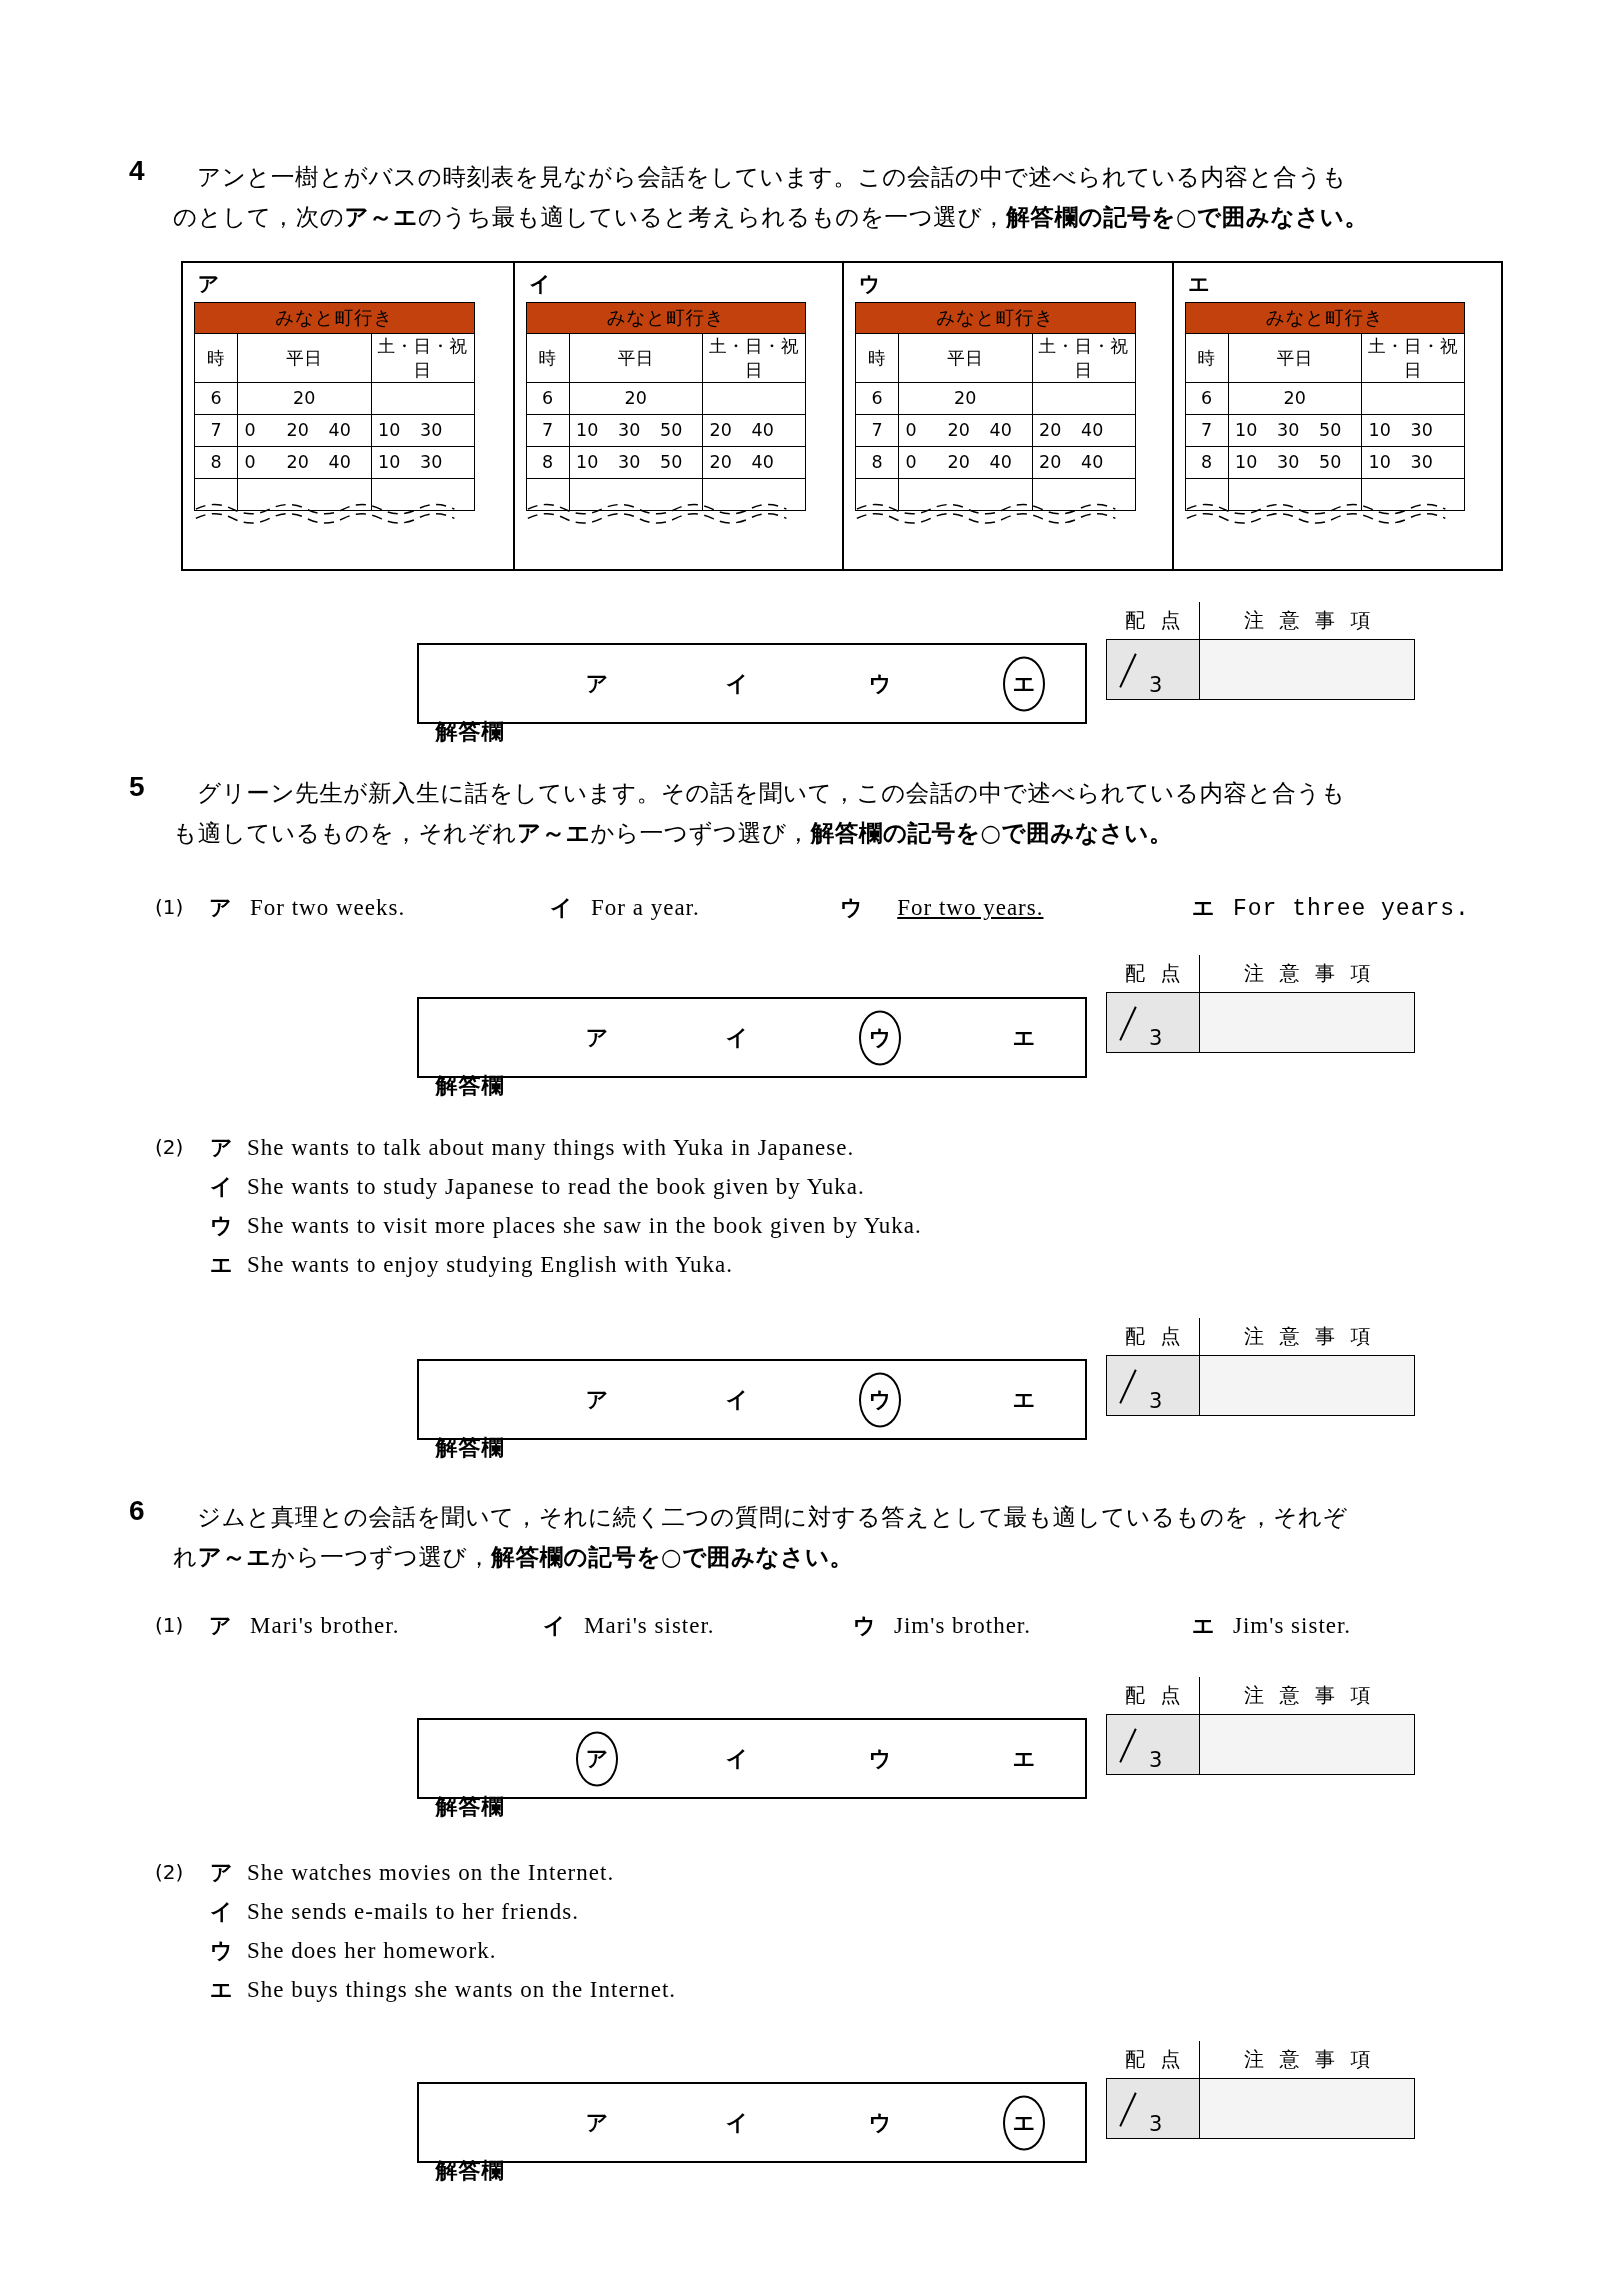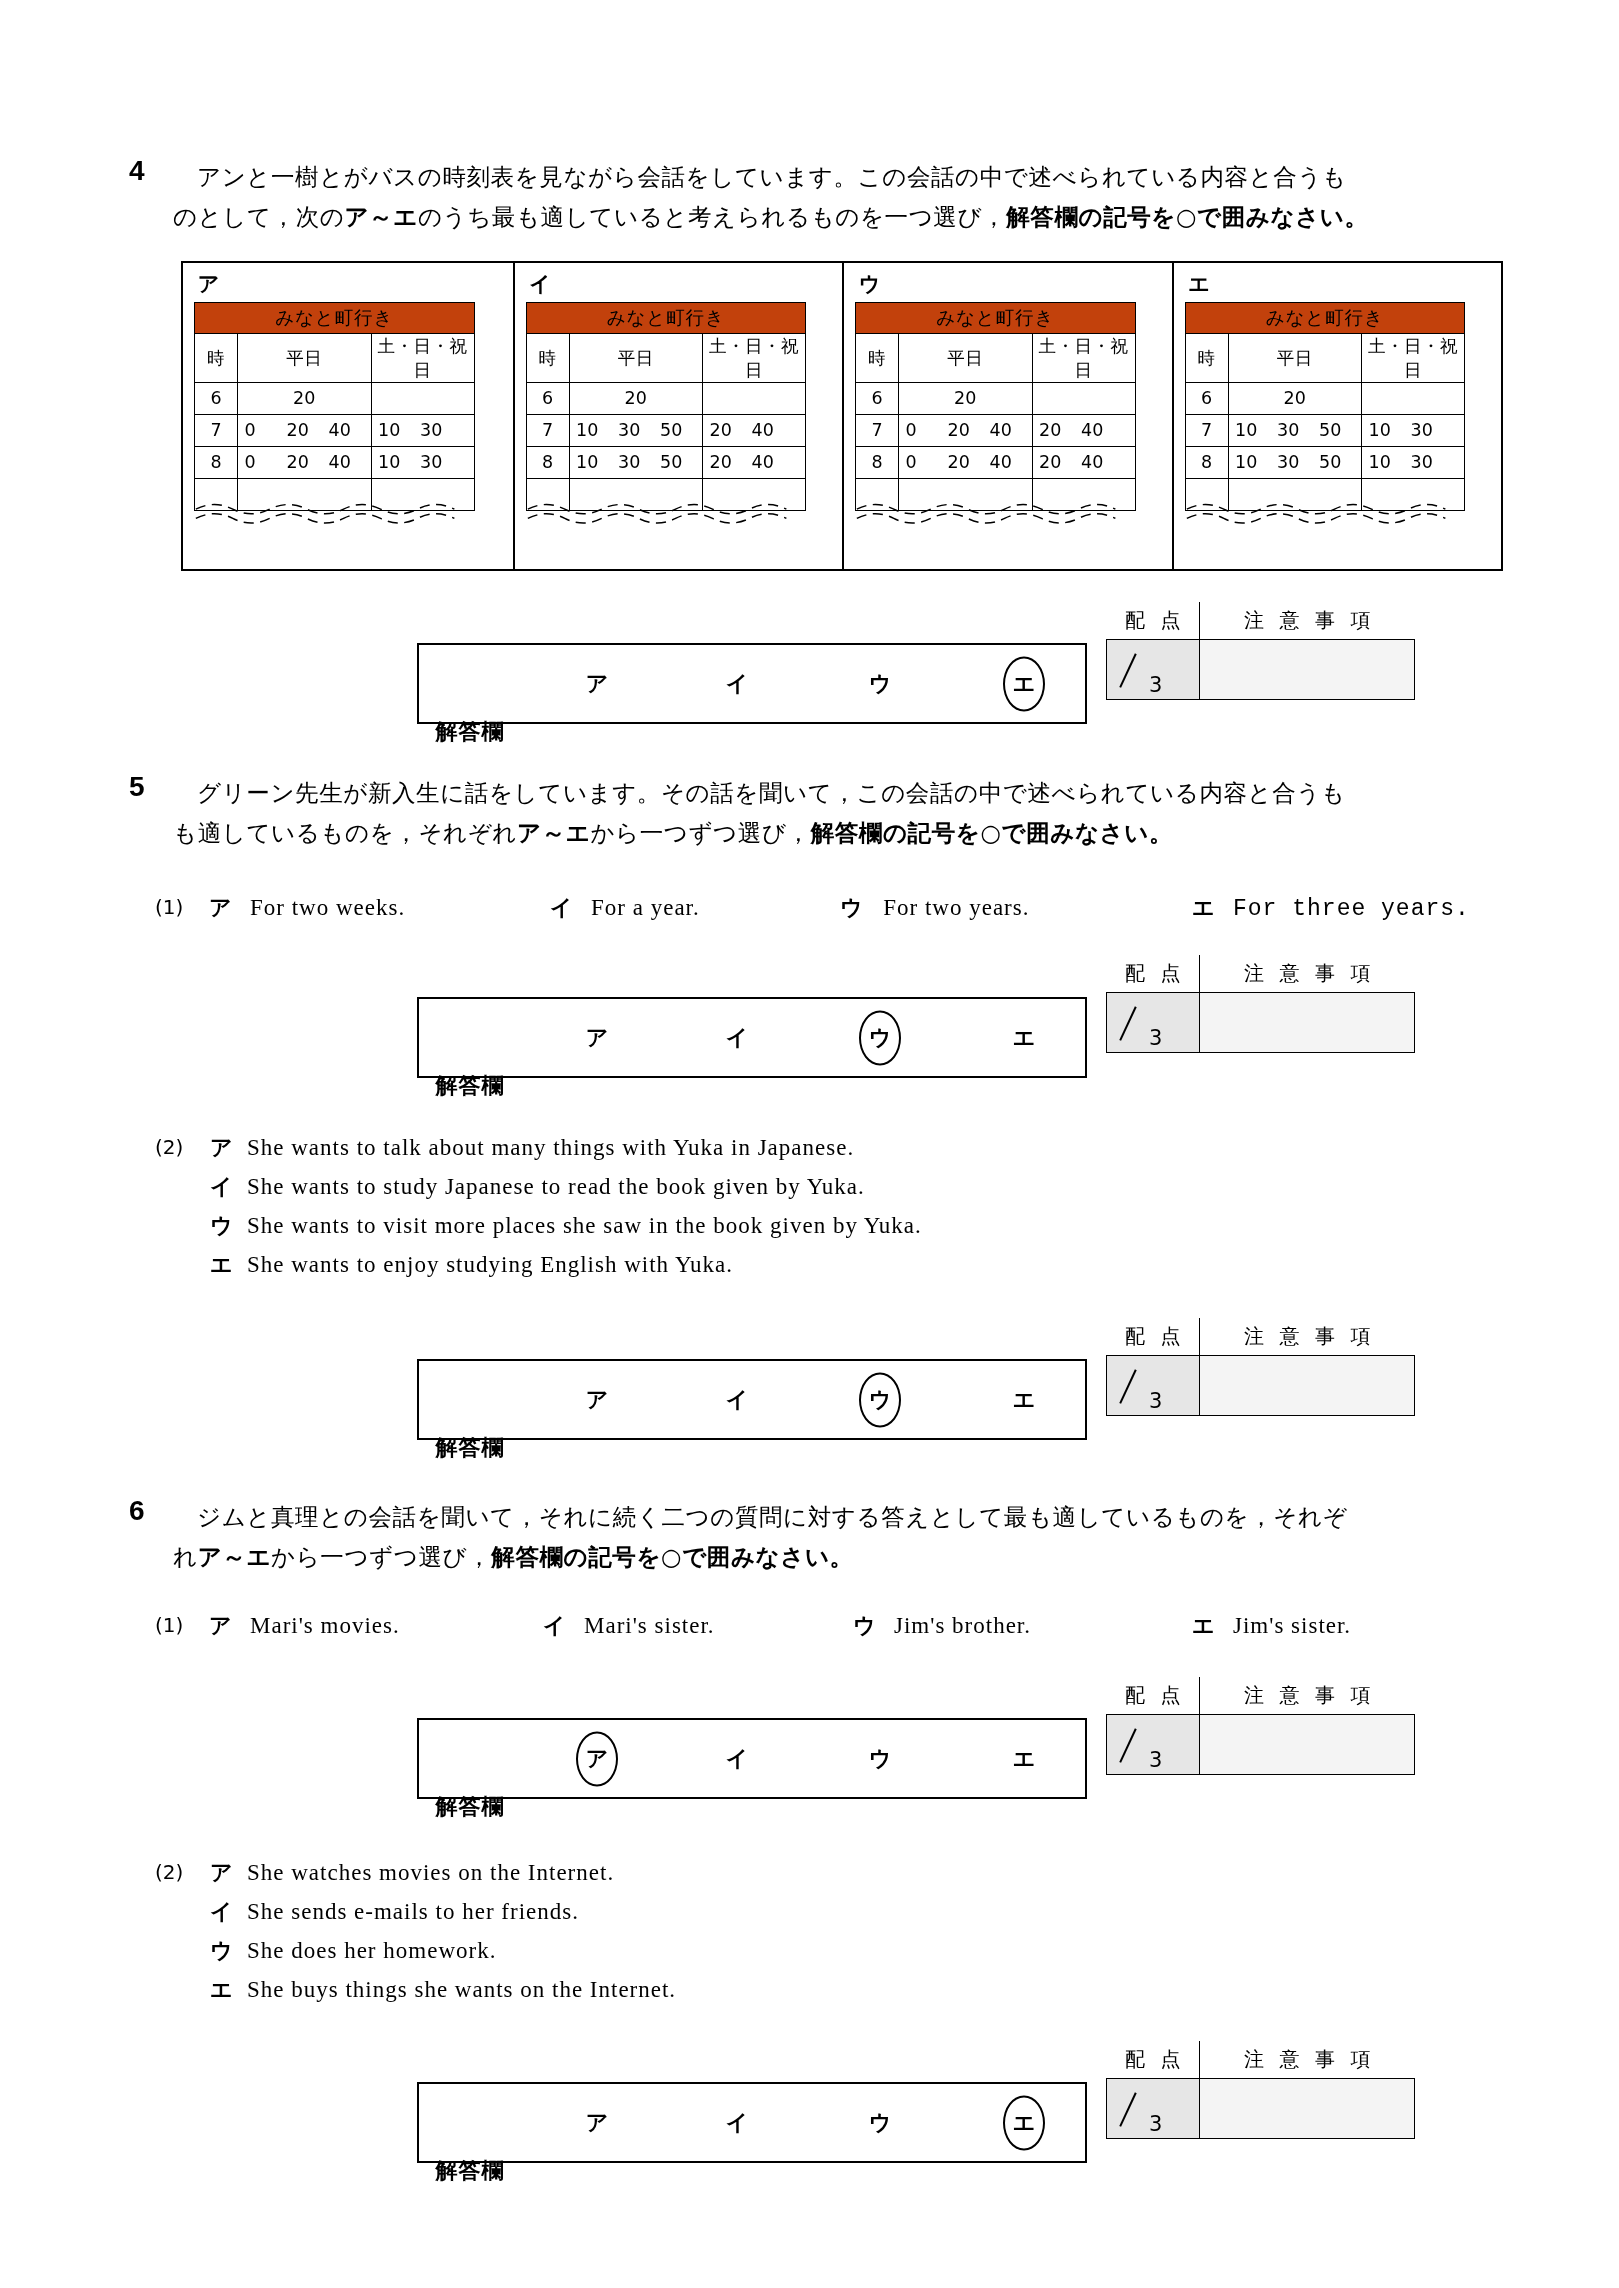--- a/index.html
+++ b/index.html
@@ -564,21 +564,21 @@
       <span class="opt-inline" style="left:54px;">
         <span class="optmark">ア</span>
         <span class="opttext" style="margin-left:14.8px;">For two weeks.</span>
       </span>
       <span class="opt-inline" style="left:395px;">
         <span class="optmark">イ</span>
         <span class="opttext" style="margin-left:14.8px;">For a year.</span>
       </span>
       <span class="opt-inline" style="left:685px;">
         <span class="optmark">ウ</span>
-        <span class="opttext" style="margin-left:17px;">For two years.</span>
+        <span class="opttext" style="margin-left:31px;text-decoration:underline;">For two years.</span>
       </span>
       <span class="opt-inline" style="left:1037px;">
         <span class="optmark">エ</span>
         <span class="opttext" style="margin-left:14.8px;font-family:Liberation Mono, monospace;">For three years.</span>
       </span>
     </div>
   </div>
 
   <div class="ansbox" style="left:417px; top:997px; width:670px; height:81px;">
     <div class="inner">
@@ -662,21 +662,21 @@
       <span class="ind"></span><span>ジムと真理との会話を聞いて，それに続く二つの質問に対する答えとして最も適しているものを，それぞ</span><br>
       <span>れ</span><b>ア～エ</b><span>から一つずつ選び，</span><b>解答欄の記号を○で囲みなさい。</b>
     </div>
   </div>
 
   <div class="opts" style="left:155px; top:1606px; width:1338px;">
     <div class="optline">
       <span class="paren">(1)</span>
       <span class="opt-inline" style="left:54px;">
         <span class="optmark">ア</span>
-        <span class="opttext" style="margin-left:14.8px;">Mari's movies.</span>
+        <span class="opttext" style="margin-left:14.8px;">Mari's brother.</span>
       </span>
       <span class="opt-inline" style="left:388px;">
         <span class="optmark">イ</span>
         <span class="opttext" style="margin-left:14.8px;text-align:right;">Mari's sister.</span>
       </span>
       <span class="opt-inline" style="left:698px;">
         <span class="optmark">ウ</span>
         <span class="opttext" style="margin-left:14.8px;">Jim's brother.</span>
       </span>
       <span class="opt-inline" style="left:1037px;">

